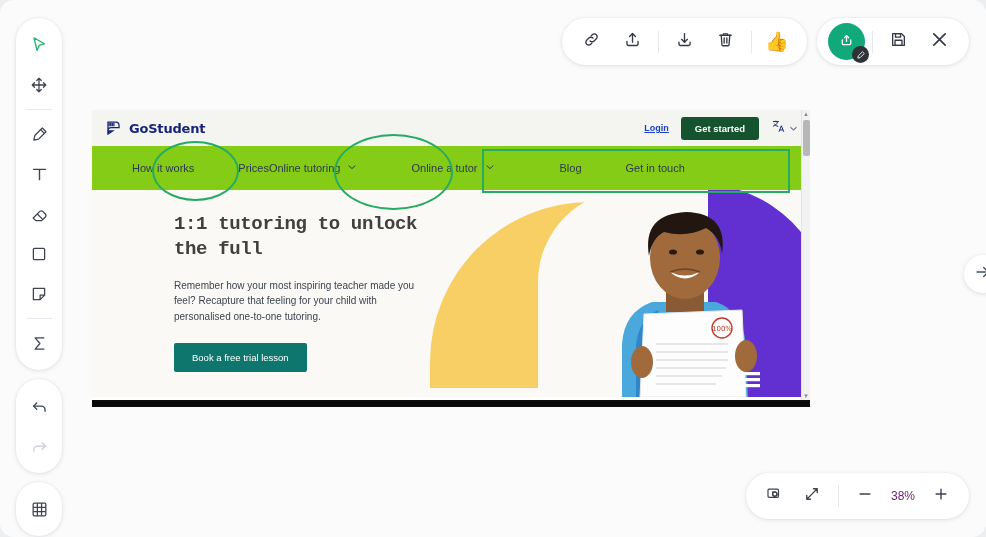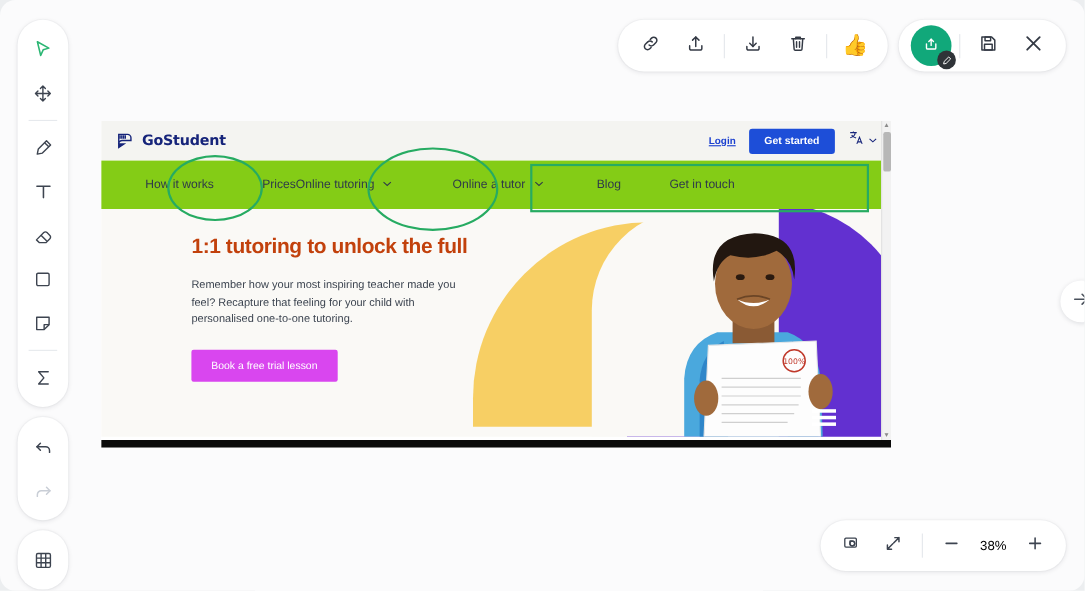--- a/index.html
+++ b/index.html
@@ -99,51 +99,51 @@
     font-family:"DejaVu Sans", sans-serif;
     font-size:13px; font-weight:bold; color:#16247a; letter-spacing:-.2px;
   }
   .ph-top-right{
     margin-left:auto; display:flex; align-items:center; gap:12px;
   }
   .login-link{
     font-size:9px; color:#1a3fcf; text-decoration:underline; cursor:pointer; font-weight:bold;
   }
   .get-started{
-    background:#1d4ed8; color:#ffffff;
+    background:#14532d; color:#ffffff;
     font-size:9.5px; font-weight:bold;
     padding:6px 14px; border-radius:3px; cursor:pointer;
   }
   .lang{ display:flex; align-items:center; gap:3px; color:#16247a; }
 
   .ph-nav{
     position:relative; height:44px; background:#84cc16;
     display:flex; align-items:center; padding:0 12px;
     font-size:11px; color:#2f3a4a;
   }
   .nav-item{ display:flex; align-items:center; gap:7px; cursor:pointer; }
   .chev{ display:block; }
 
   
   .hero{
     position:relative; height:207px; background:#faf9f6; overflow:hidden;
   }
   .hero-copy{ position:absolute; left:82px; top:22px; width:265px; }
   .hero-h1{
-    font-family:Liberation Sans, sans-serif;
+    font-family:Liberation Mono, monospace;
     font-size:19px; line-height:1.33; font-weight:bold;
-    color:#c2410c; letter-spacing:-.35px;
+    color:#404040; letter-spacing:-.35px;
   }
   .hero-p{
     margin-top:15px;
     font-size:10px; line-height:1.56; color:#3c4450; width:258px;
   }
   .hero-btn{
     margin-top:19px; display:inline-block;
-    background:#d946ef; color:#fff;
+    background:#0f766e; color:#fff;
     font-size:9.5px; padding:9px 18px; border-radius:2px; cursor:pointer;
   }
   .art{ position:absolute; right:0; top:0; width:390px; height:207px; overflow:hidden; }
   .purple{
     position:absolute; right:-20px; top:-6px;
     width:260px; height:240px;
     background:#6230d0;
     border-radius:140px 140px 0 0;
   }
   .yellow{
@@ -195,21 +195,21 @@
     position:absolute; right:17px; bottom:18px;
     height:46px; background:#ffffff; border-radius:23px;
     box-shadow:0 1px 5px rgba(16,24,40,.10), 0 0 0 1px rgba(16,24,40,.025);
     display:flex; align-items:center; padding:0 10px; gap:2px;
   }
   .zb-btn{
     width:36px; height:36px; display:flex; align-items:center; justify-content:center;
     border-radius:9px; cursor:pointer; color:#3d4450;
   }
   .zoom-val{
-    font-size:12px; color:#000000; min-width:36px; text-align:center; cursor:pointer;
+    font-size:12px; color:#701a75; min-width:36px; text-align:center; cursor:pointer;
   }
   .zb-sep{ width:1px; height:22px; background:#e4e7eb; margin:0 6px; }
 </style>
 </head>
 <body>
 
 <div class="app-window">
 
   <div class="canvas">
 
@@ -262,21 +262,21 @@
             </span>
           </span>
           <span class="nav-item" style="margin-left:54px;">
             <span>Online a tutor</span>
             <span class="chev">
               <svg viewBox="0 0 12 12" width="10" height="10" fill="none" stroke="#2f3a4a" stroke-width="1.2">
                   <path d="M2 4.3l4 3.6 4-3.6"></path>
                 </svg>
             </span>
           </span>
-          <span class="nav-item" style="margin-left:48px;">
+          <span class="nav-item" style="margin-left:65px;">
             <span>Blog</span>
           </span>
           <span class="nav-item" style="margin-left:44px;justify-content:center;">
             <span>Get in touch</span>
           </span>
         </div>
 
         <div class="hero">
           <div class="art">
             <div class="purple"></div>

